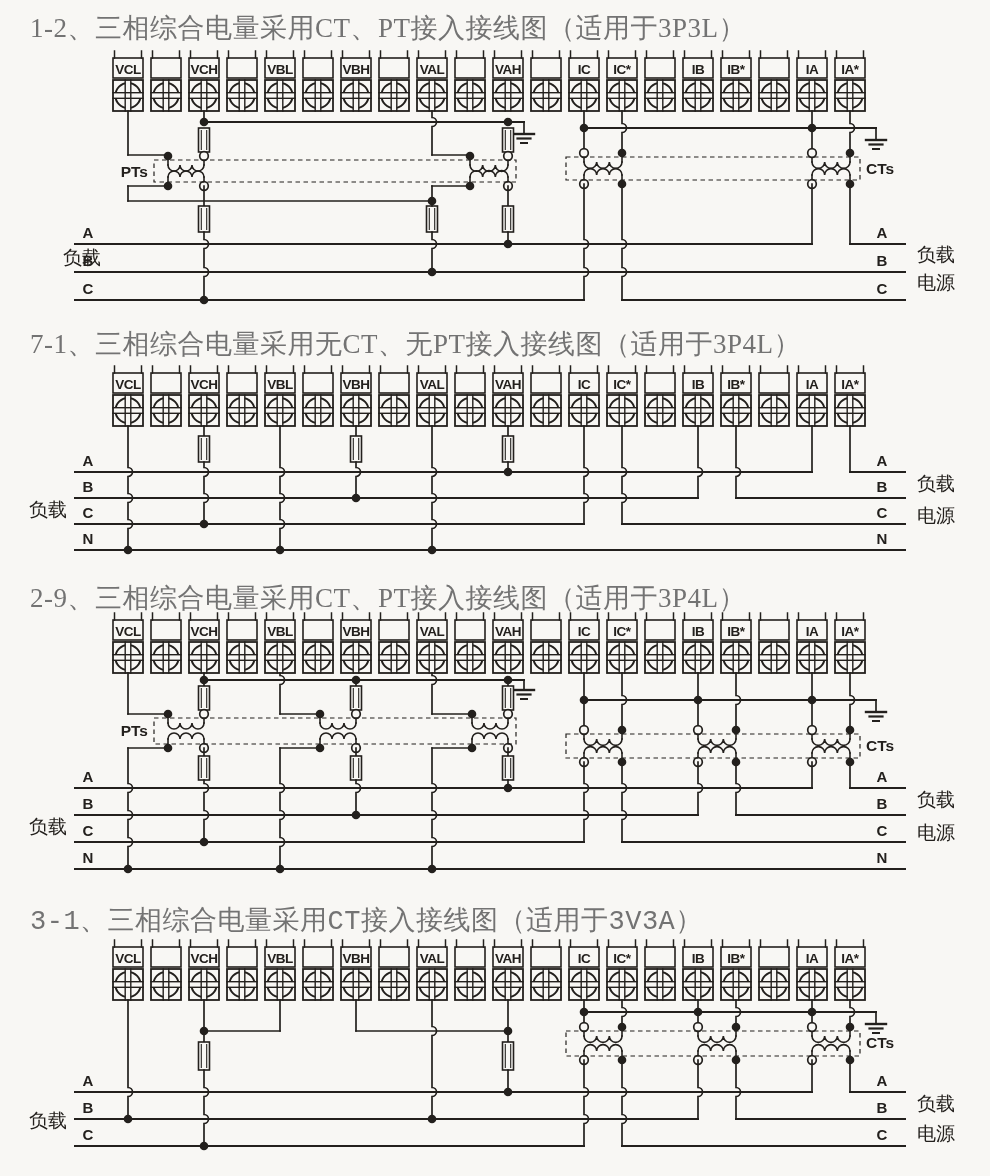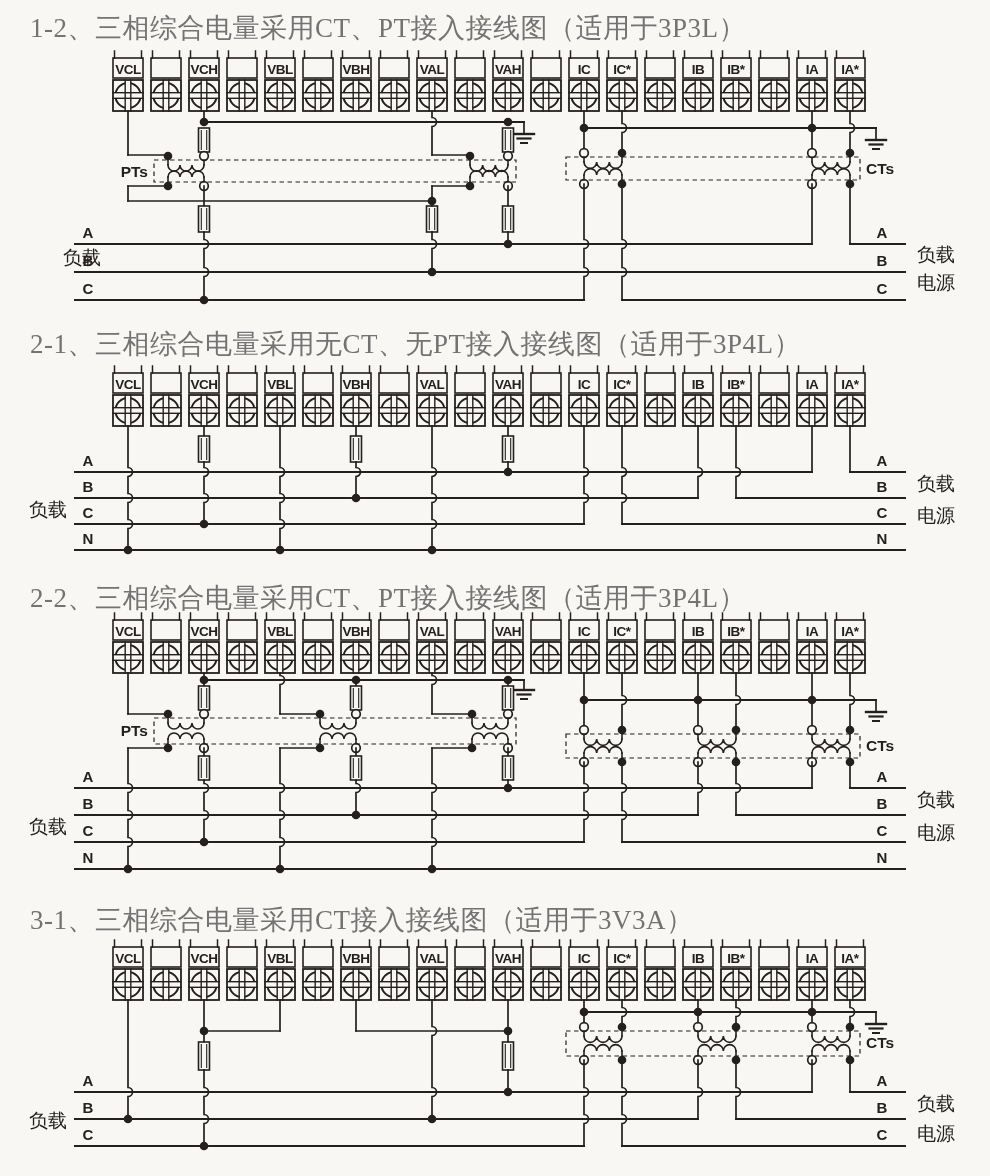--- a/index.html
+++ b/index.html
@@ -1,33 +1,33 @@
 <!DOCTYPE html>
 <html><head>
 <meta charset="utf-8">
 <style>
   html,body{margin:0;padding:0;}
   body{width:990px;height:1176px;background:#f8f7f4;position:relative;overflow:hidden;}
   .title{position:absolute;left:30px;margin:0;font:400 27px "Liberation Serif","DejaVu Serif",serif;
          color:#737373;letter-spacing:.5px;white-space:nowrap;}
-  #t0{top:10px;} #t1{top:326px;} #t2{top:580px;} #t3{top:902px;}
+  #t0{top:10px;} #t1{top:326px;} #t2{top:580px;} #t3{top:902px;font-family:Liberation Mono, monospace;}
   #diagram{position:absolute;left:0;top:0;}
   #diagram line,#diagram path{stroke-linecap:square;}
   #diagram text{font-family:"Liberation Sans","DejaVu Sans",sans-serif;fill:#23201d;}
   .tl{font-size:13.5px;font-weight:700;letter-spacing:-.5px;}
   .phase{font-size:15px;font-weight:700;}
   .ptct{font-size:15.5px;font-weight:700;}
   .cjk{font-size:19px;font-family:"Liberation Serif","DejaVu Serif",serif;}
 </style>
 </head>
 <body>
 
 <h2 class="title" id="t0">1-2、三相综合电量采用CT、PT接入接线图（适用于3P3L）</h2>
-<h2 class="title" id="t1">2-1、三相综合电量采用无CT、无PT接入接线图（适用于3P4L）</h2>
-<h2 class="title" id="t2">2-2、三相综合电量采用CT、PT接入接线图（适用于3P4L）</h2>
+<h2 class="title" id="t1">7-1、三相综合电量采用无CT、无PT接入接线图（适用于3P4L）</h2>
+<h2 class="title" id="t2">2-9、三相综合电量采用CT、PT接入接线图（适用于3P4L）</h2>
 <h2 class="title" id="t3">3-1、三相综合电量采用CT接入接线图（适用于3V3A）</h2>
 
 <svg id="diagram" width="990" height="1176" viewBox="0 0 990 1176">
     <g>
       <line x1="114.5" y1="51" x2="114.5" y2="58" stroke="#23201d" stroke-width="1.5"></line>
       <line x1="141.5" y1="51" x2="141.5" y2="58" stroke="#23201d" stroke-width="1.5"></line>
       <rect x="113" y="58" width="30" height="20" fill="none" stroke="#23201d" stroke-width="1.6"></rect>
       <text x="128" y="73.5" class="tl" text-anchor="middle">VCL</text>
       <rect x="113" y="80" width="30" height="31" fill="none" stroke="#23201d" stroke-width="1.8"></rect>
       <circle cx="128" cy="95.5" r="12.6" fill="none" stroke="#23201d" stroke-width="2"></circle>

